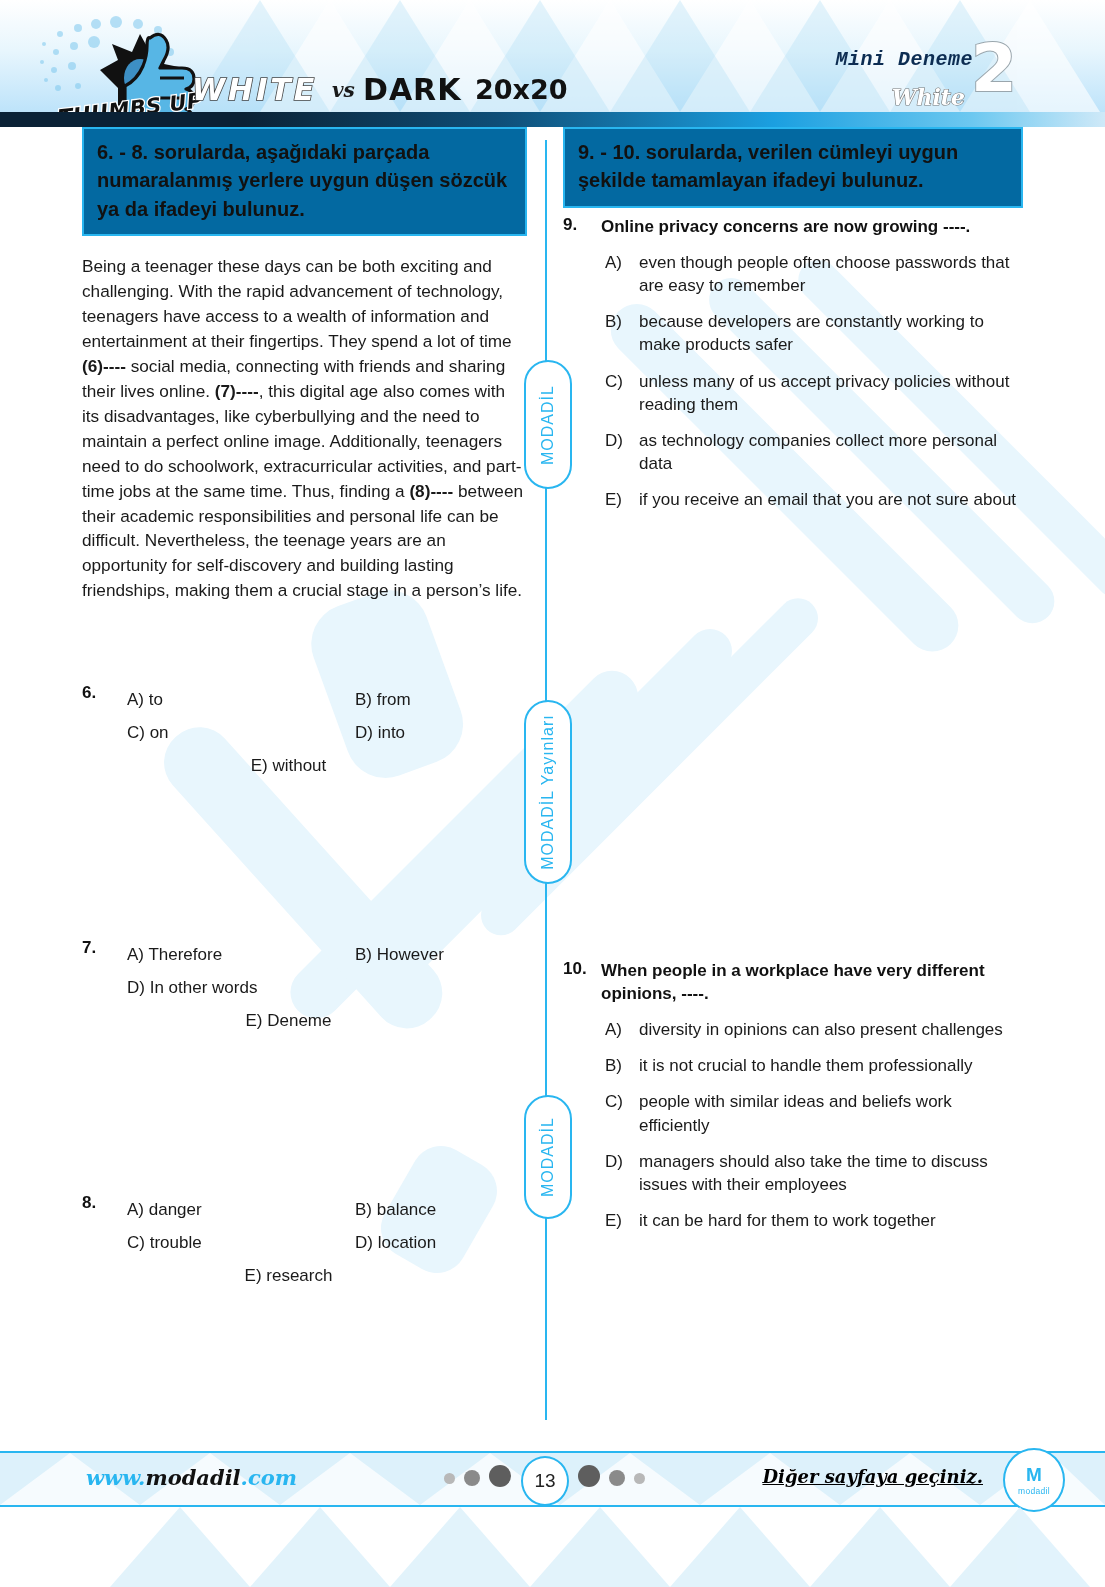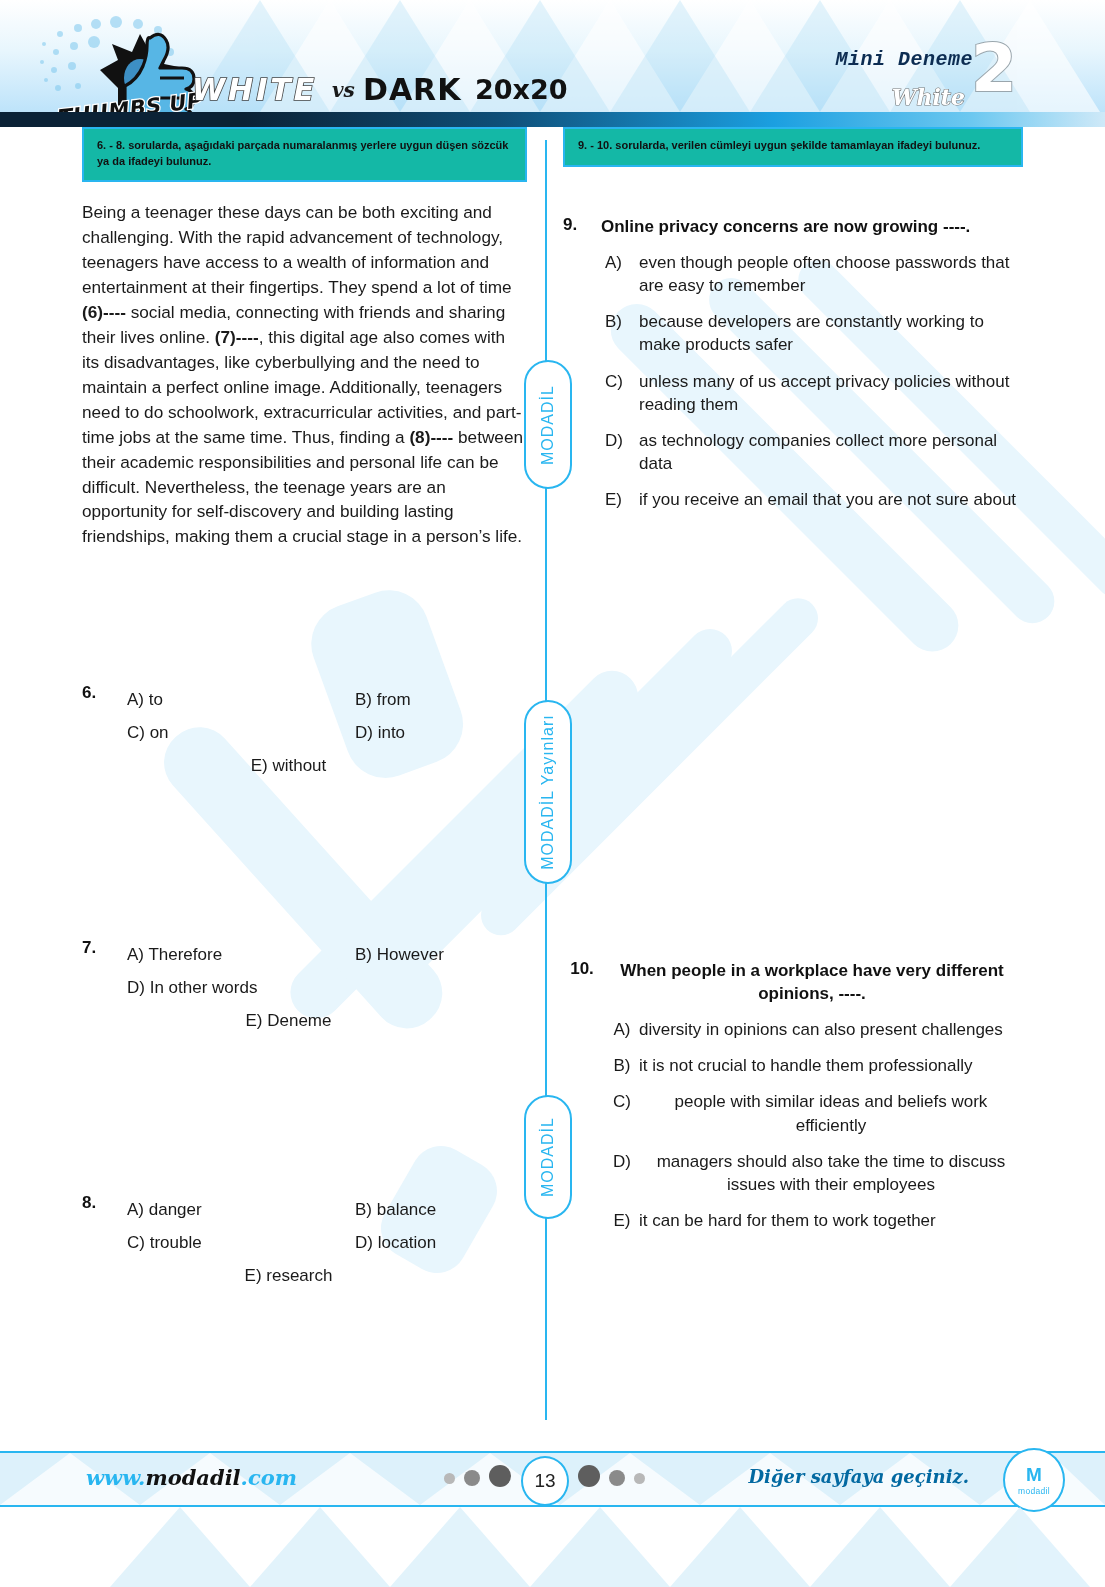--- a/index.html
+++ b/index.html
@@ -84,23 +84,23 @@
   }
 
   
   .content { position:absolute; left:0; top:127px; width:1105px; height:1300px; }
 
   .col-left  { position:absolute; left:82px;  top:0;  width:445px; }
   .col-right { position:absolute; left:563px; top:0;  width:460px; }
 
   .inst-box {
     border:2px solid #29b6f0;
-    background:#14b8a6;
+    background:#0369a1;
     padding:9px 13px 11px 13px;
-    font-size:11px; font-weight:bold; color:#111;
+    font-size:20px; font-weight:bold; color:#111;
     line-height:1.42;
   }
   .passage {
     margin-top:18px;
     font-size:17.2px; color:#1a1a1a; line-height:1.45;
     text-align:left;
   }
   .passage b { font-weight:bold; }
 
   
@@ -184,23 +184,23 @@
   .footer-url .c { color:#29b6f0; }
   .dots { position:absolute; top:1470px; display:flex; align-items:center; gap:9px; }
   .dot { border-radius:50%; }
   .pagecircle {
     position:absolute; left:521px; top:1456px;
     width:44px; height:46px; border:2px solid #29b6f0; border-radius:50%;
     background:#fff; display:flex; align-items:center; justify-content:center;
     font-size:19px; color:#222;
   }
   .footer-note {
-    position:absolute; right:136px; top:1466px;
+    position:absolute; right:122px; top:1466px;
     font-family:"DejaVu Serif", serif;
-    font-size:18px; font-style:italic; font-weight:bold; color:#0369a1;
+    font-size:18px; font-style:italic; font-weight:bold; color:#000000;text-decoration:underline;
   }
   .footer-logo {
     position:absolute; right:40px; top:1448px;
     width:58px; height:60px; border:2px solid #29b6f0; border-radius:50%;
     background:#ffffff; display:flex; flex-direction:column;
     align-items:center; justify-content:center;
   }
   .footer-logo .lg-m { font-size:19px; font-weight:bold; color:#29b6f0; line-height:1; }
   .footer-logo .lg-t { font-size:8.5px; color:#29b6f0; margin-top:2px; letter-spacing:.3px; }
   .bottom-wm { position:absolute; left:0; top:1507px; width:1105px; height:80px; overflow:hidden; }
@@ -383,21 +383,21 @@
     <div class="rq-opt">
       <div class="l">D)</div>
       <div class="t">as technology companies collect more personal data</div>
     </div>
     <div class="rq-opt">
       <div class="l">E)</div>
       <div class="t">if you receive an email that you are not sure about</div>
     </div>
   </div>
 
-  <div class="rq" style="left:563px; top:832px;text-align:center;">
+  <div class="rq" style="left:563px; top:832px;">
     <div class="rq-head">
       <div class="n">10.</div>
       <div class="stem">When people in a workplace have very different opinions, ----.</div>
     </div>
     <div class="rq-opt">
       <div class="l">A)</div>
       <div class="t">diversity in opinions can also present challenges</div>
     </div>
     <div class="rq-opt">
       <div class="l">B)</div>

